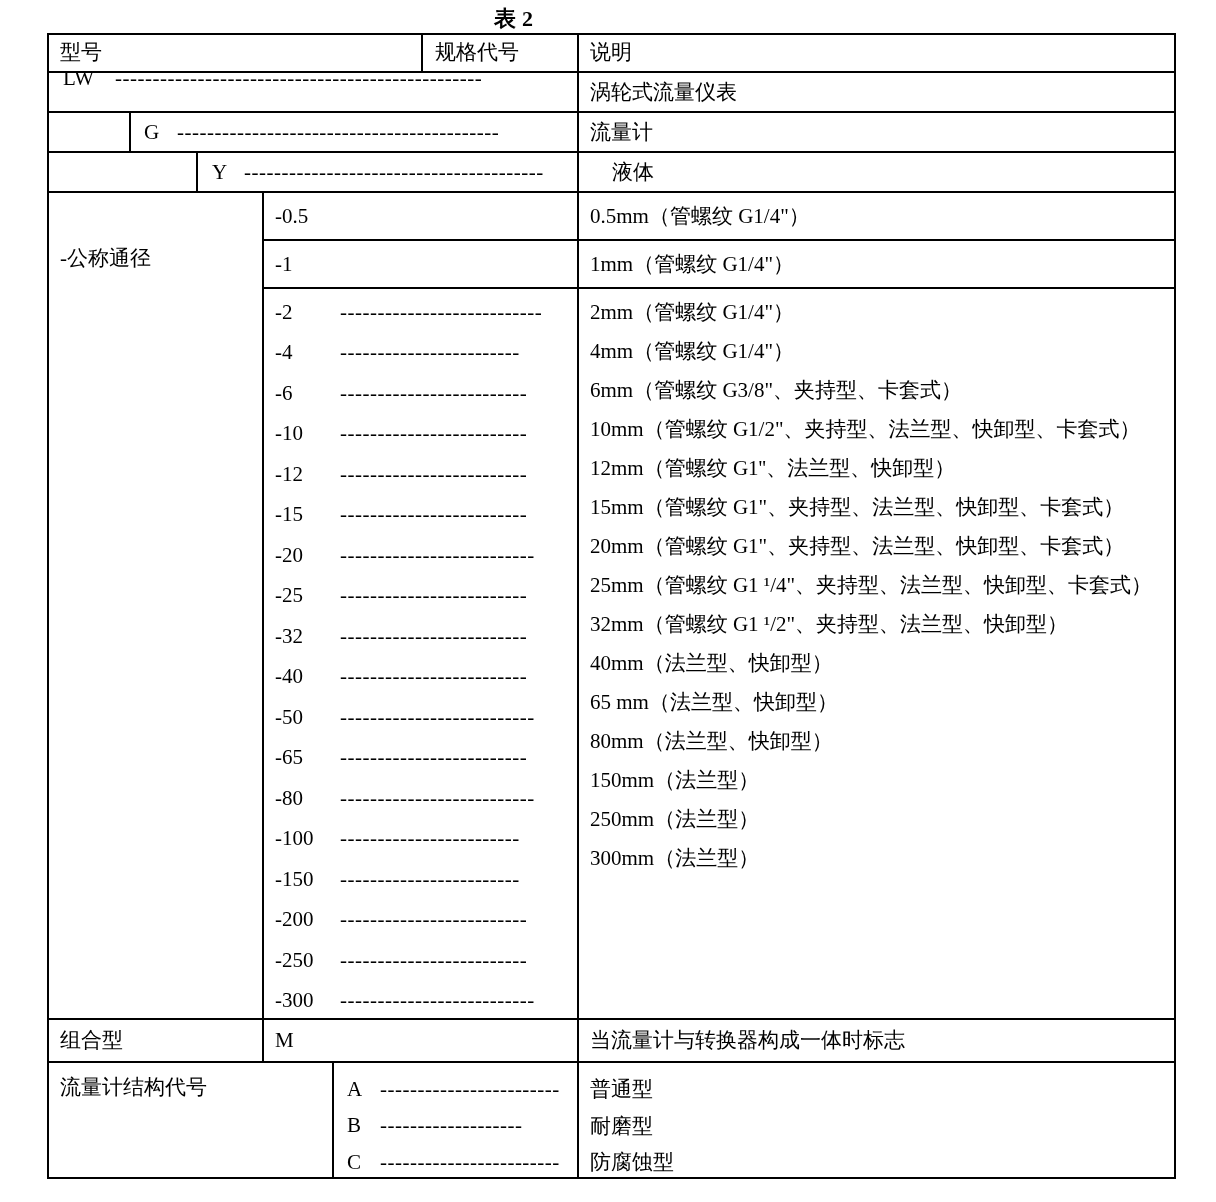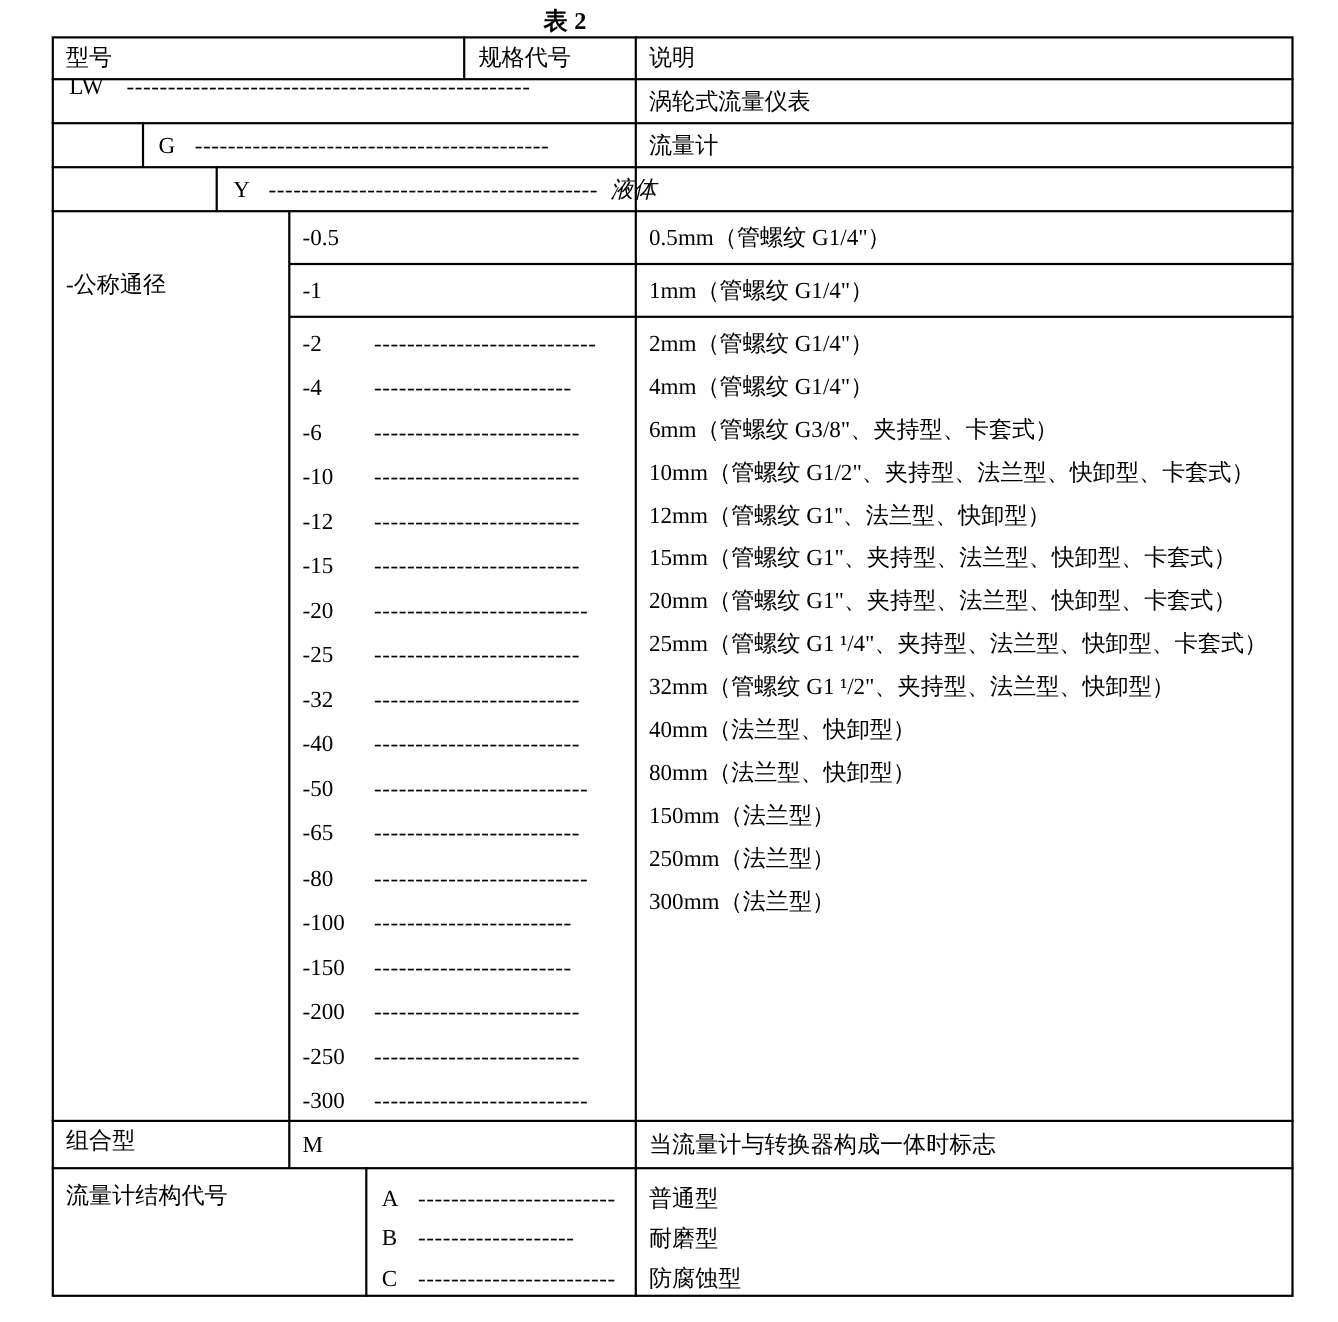--- a/index.html
+++ b/index.html
@@ -78,21 +78,21 @@
   <div class="codeline" style="left:144px;top:119px;">
     <span class="c" style="width:33px;">G</span>
     <span class="dash">-------------------------------------------</span>
   </div>
   <div class="cell" style="left:590px;top:119px;">流量计</div>
 
   <div class="codeline" style="left:212px;top:159px;">
     <span class="c" style="width:32px;">Y</span>
     <span class="dash">----------------------------------------</span>
   </div>
-  <div class="cell" style="left:555px;top:159px;font-style:italic;">液体</div>
+  <div class="cell" style="left:612px;top:159px;">液体</div>
 
   <div class="cell" style="left:60px;top:245px;">-公称通径</div>
 
   <div class="cell" style="left:275px;top:203px;">-0.5</div>
   <div class="cell" style="left:590px;top:203px;">0.5mm（管螺纹 G1/4"）</div>
   <div class="cell" style="left:275px;top:251px;">-1</div>
   <div class="cell" style="left:590px;top:251px;">1mm（管螺纹 G1/4"）</div>
 
   <div class="col" style="left:275px;top:292px;">
       <div class="dcode">
@@ -173,27 +173,28 @@
       <div class="ddesc">2mm（管螺纹 G1/4"）</div>
       <div class="ddesc">4mm（管螺纹 G1/4"）</div>
       <div class="ddesc">6mm（管螺纹 G3/8"、夹持型、卡套式）</div>
       <div class="ddesc">10mm（管螺纹 G1/2"、夹持型、法兰型、快卸型、卡套式）</div>
       <div class="ddesc">12mm（管螺纹 G1''、法兰型、快卸型）</div>
       <div class="ddesc">15mm（管螺纹 G1"、夹持型、法兰型、快卸型、卡套式）</div>
       <div class="ddesc">20mm（管螺纹 G1"、夹持型、法兰型、快卸型、卡套式）</div>
       <div class="ddesc">25mm（管螺纹 G1 ¹/4"、夹持型、法兰型、快卸型、卡套式）</div>
       <div class="ddesc">32mm（管螺纹 G1 ¹/2"、夹持型、法兰型、快卸型）</div>
       <div class="ddesc">40mm（法兰型、快卸型）</div>
+      <div class="ddesc">65 mm（法兰型、快卸型）</div>
       <div class="ddesc">80mm（法兰型、快卸型）</div>
       <div class="ddesc">150mm（法兰型）</div>
       <div class="ddesc">250mm（法兰型）</div>
       <div class="ddesc">300mm（法兰型）</div>
     </div>
 
-  <div class="cell" style="left:60px;top:1027px;font-family:Liberation Mono, monospace;">组合型</div>
+  <div class="cell" style="left:60px;top:1027px;">组合型</div>
   <div class="cell" style="left:275px;top:1027px;">M</div>
   <div class="cell" style="left:590px;top:1027px;">当流量计与转换器构成一体时标志</div>
 
   <div class="cell" style="left:60px;top:1074px;">流量计结构代号</div>
   <div class="col" style="left:347px;top:1071px;">
       <div class="sline">
         <span class="c">A</span>
         <span class="dash">------------------------</span>
       </div>
       <div class="sline">

